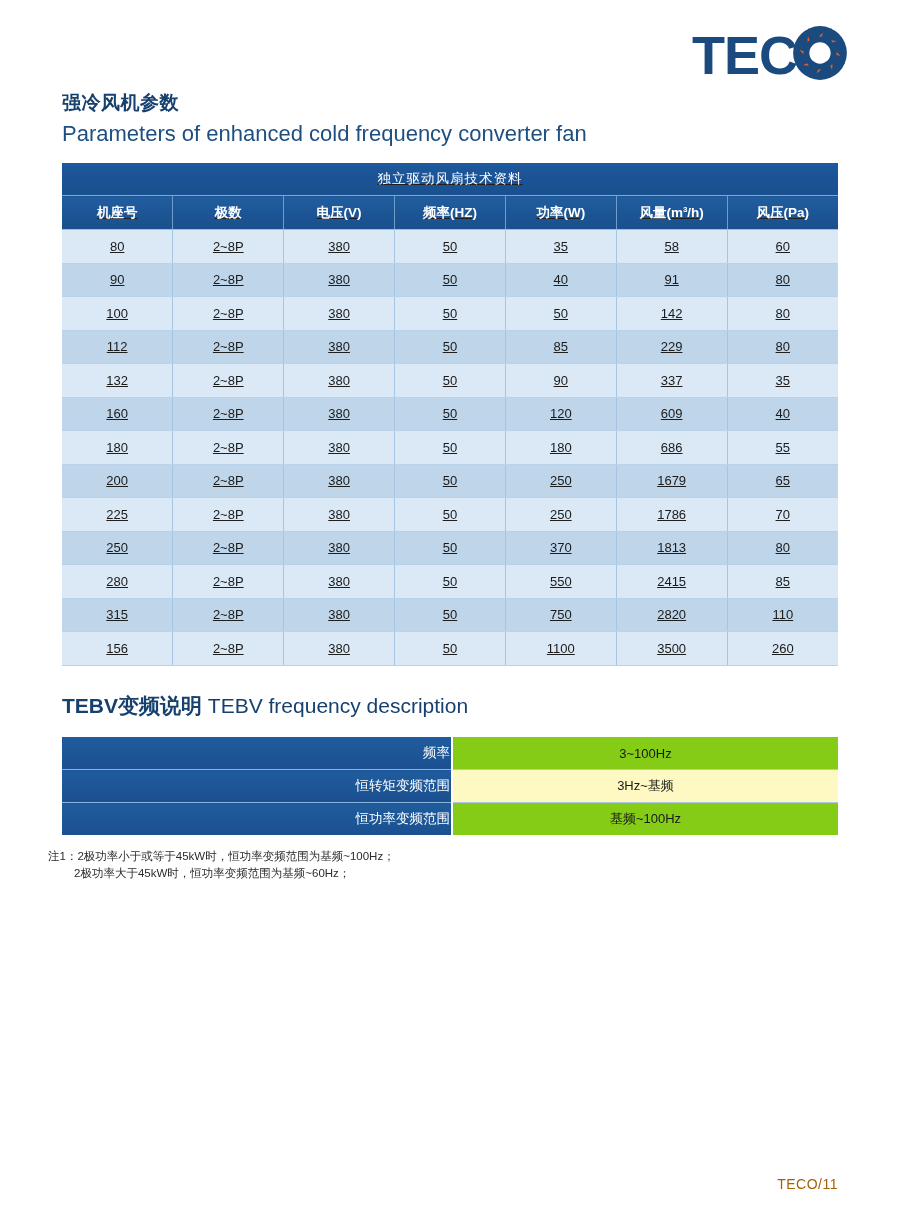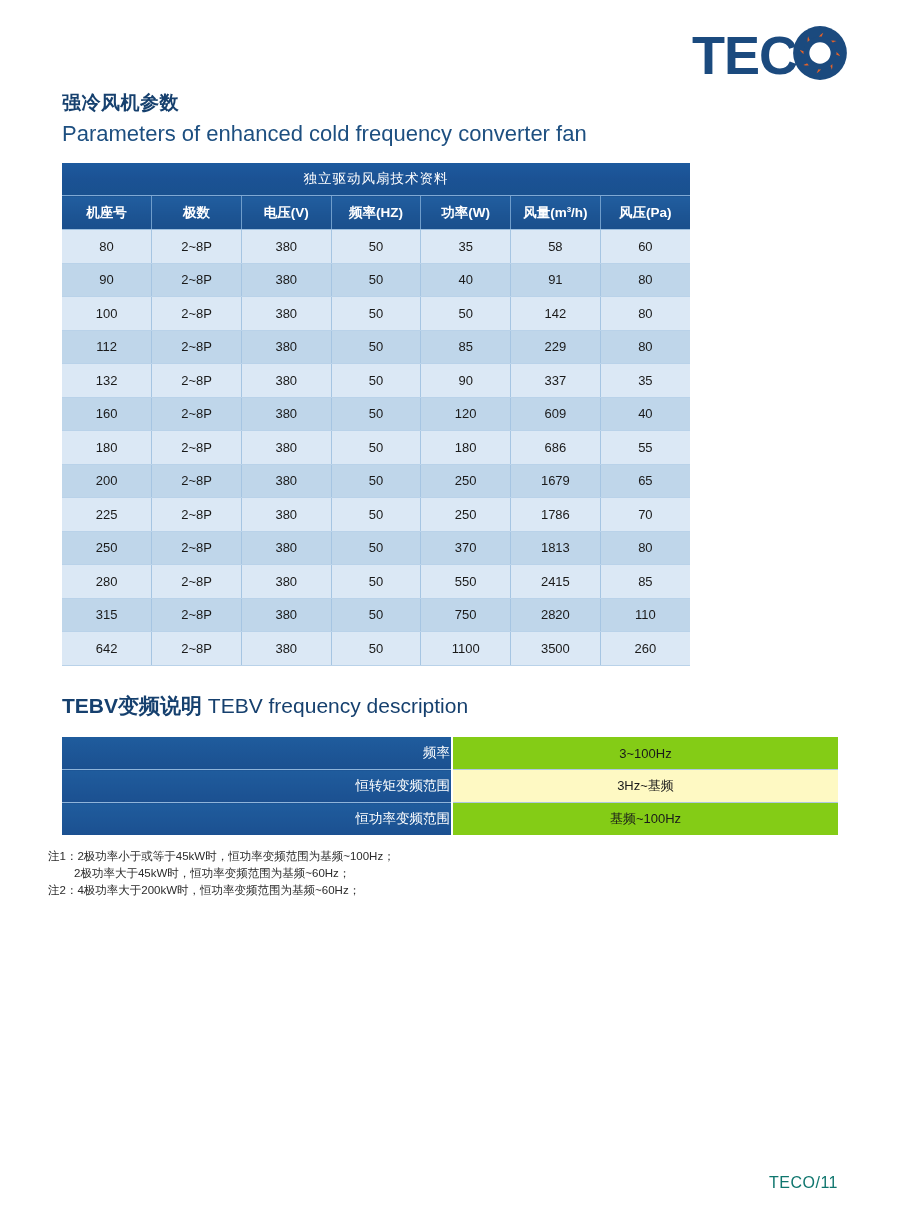--- a/index.html
+++ b/index.html
@@ -72,23 +72,24 @@
   }
   .head-inline .light-part {
     font-weight: normal;
   }
 
   
   .fan-table {
     position: absolute;
     left: 62px;
     top: 163px;
-    width: 628px;
+    width: 776px;
     border-collapse: collapse;
     table-layout: fixed;
+    text-decoration: underline;
   }
   .fan-table .title-row td {
     background: linear-gradient(to bottom, #1d5a9e 0%, #1b5294 50%, #19518f 100%);
     color: #ffffff;
     font-size: 13.5px;
     text-align: center;
     height: 30px;
     letter-spacing: 1px;
     border: none;
     border-bottom: 1px solid #7fa9d4;
@@ -157,22 +158,22 @@
     color: #2b2b2b;
   }
   .notes div { white-space: pre; }
   .note-indent { padding-left: 26px; }
 
   
   .footer-page {
     position: absolute;
     right: 62px;
     bottom: 28px;
-    font-size: 16px;
-    color: #0f766e;
+    font-size: 14px;
+    color: #a16207;
     letter-spacing: 0.5px;
   }
 </style>
 </head>
 <body>
 
 <div class="logo-wrap">
   <span class="logo-text">TEC</span>
   <span class="logo-mark">
     <svg width="56" height="56" viewBox="0 0 100 100" aria-hidden="true">
@@ -326,21 +327,21 @@
       <tr class="odd">
         <td>315</td>
         <td>2~8P</td>
         <td>380</td>
         <td>50</td>
         <td>750</td>
         <td>2820</td>
         <td>110</td>
       </tr>
       <tr class="even">
-        <td>642</td>
+        <td>156</td>
         <td>2~8P</td>
         <td>380</td>
         <td>50</td>
         <td>1100</td>
         <td>3500</td>
         <td>260</td>
       </tr>
     </tbody>
 </table>
 
@@ -365,16 +366,15 @@
       <tr>
         <td class="label">恒功率变频范围</td>
         <td class="value">基频~100Hz</td>
       </tr>
     </tbody>
 </table>
 
 <div class="notes">
   <div>注1：2极功率小于或等于45kW时，恒功率变频范围为基频~100Hz；</div>
   <div class="note-indent">2极功率大于45kW时，恒功率变频范围为基频~60Hz；</div>
-  <div>注2：4极功率大于200kW时，恒功率变频范围为基频~60Hz；</div>
 </div>
 
 <div class="footer-page">TECO/11</div>
 
 </body></html>

